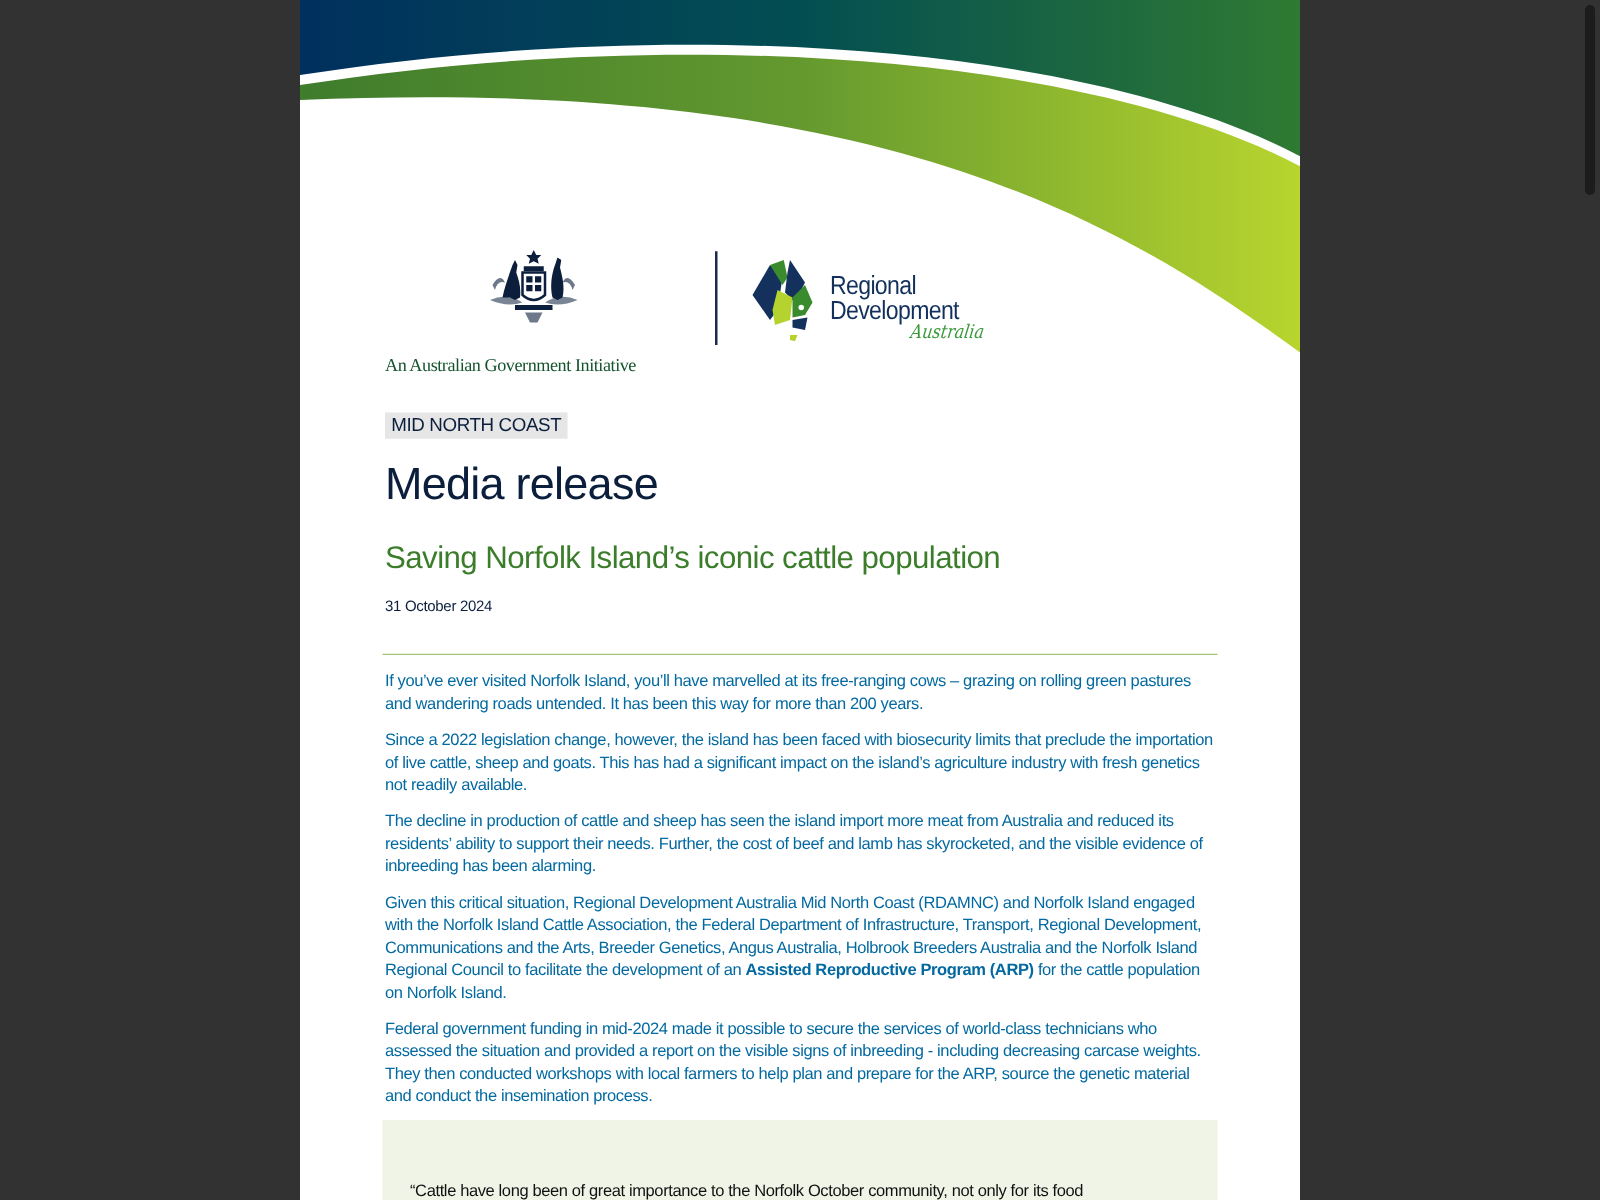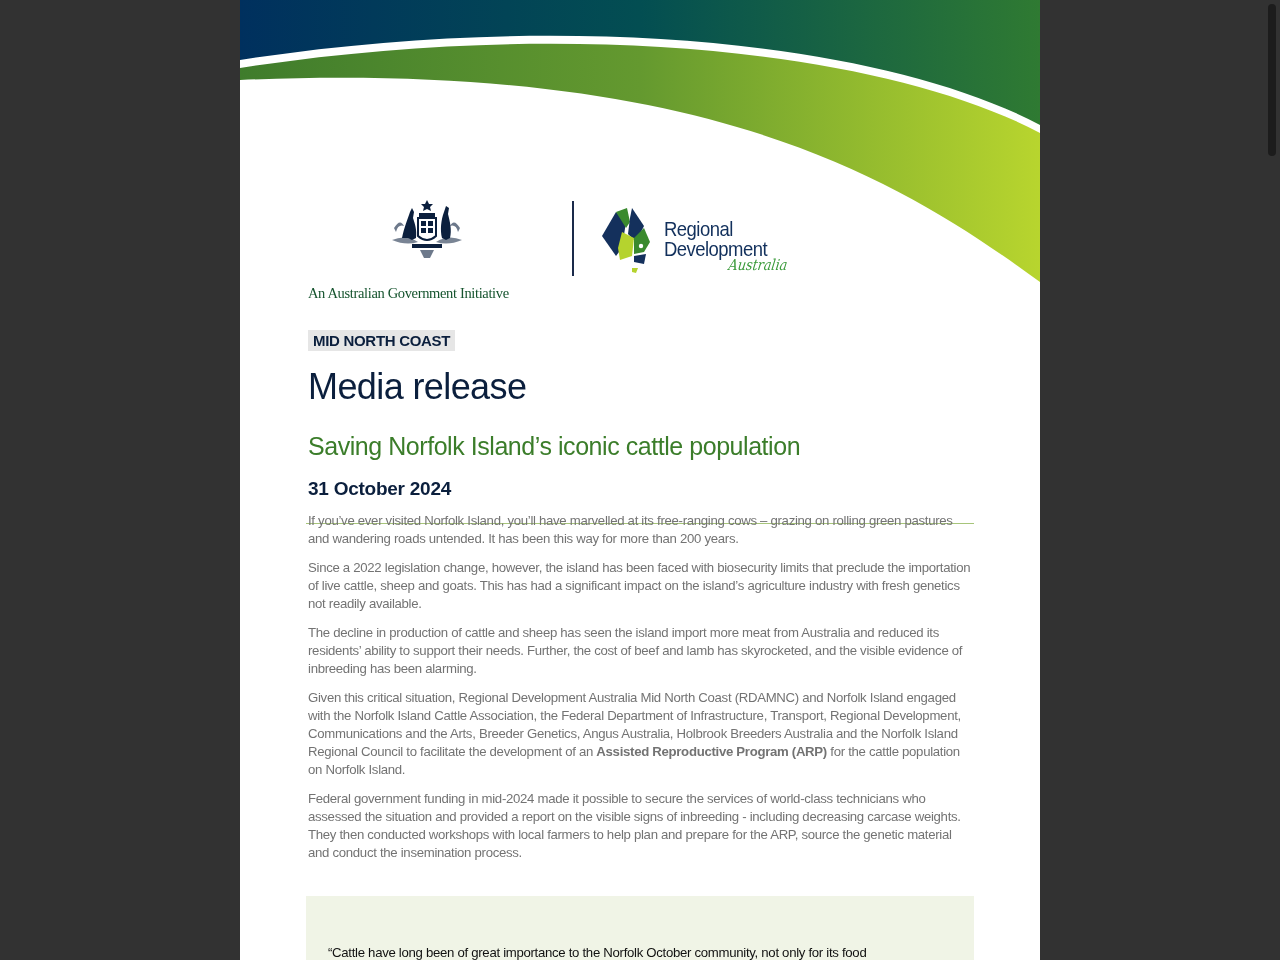--- a/index.html
+++ b/index.html
@@ -42,40 +42,40 @@
     .rda-line3 {
       position: absolute; left: 130px; top: 48px; color: #3a9a3a;
       font-family: "DejaVu Serif", serif; font-style: italic; font-size: 15px;
       white-space: nowrap; transform: skewX(-8deg) scaleX(0.85); transform-origin: left top;
     }
 
     
     .content { position: absolute; left: 68px; top: 0; width: 666px; }
     .region-tag {
       position: absolute; left: 0; top: 330px;
-      background: #e6e6e6; color: #0b1f3d; font-weight: bold;
+      background: #e6e6e6; color: #0b1f3d; font-weight: normal;
       font-size: 15px; padding: 2px 5px 2px 5px; letter-spacing: -0.3px;
     }
     .title {
       position: absolute; left: 0; top: 366px; margin: 0;
       font-size: 36px; font-weight: normal; color: #0b1f3d; letter-spacing: -0.6px;
     }
     .subtitle {
       position: absolute; left: 0; top: 432px; margin: 0;
       font-size: 25px; font-weight: normal; color: #3b7d2a; letter-spacing: -0.45px;
       white-space: nowrap;
     }
     .date {
       position: absolute; left: 0; top: 478px;
-      font-size: 19px; font-weight: bold; color: #0b1f3d; letter-spacing: -0.25px;
+      font-size: 12px; font-weight: normal; color: #0b1f3d; letter-spacing: -0.25px;
     }
     .rule { position: absolute; left: -2px; top: 523px; width: 668px; height: 1px; background: #a7c57a; }
     .body-text {
-      position: absolute; left: 0; top: 512px; width: 666px;
-      font-size: 13.2px; line-height: 18px; color: #737373; letter-spacing: -0.3px;
+      position: absolute; left: 0; top: 536px; width: 666px;
+      font-size: 13.2px; line-height: 18px; color: #0369a1; letter-spacing: -0.3px;
     }
     .body-text p { margin: 0 0 11px 0; }
     .body-text b { font-weight: bold; }
 
     .quote-box {
       position: absolute; left: -2px; top: 896px; width: 668px; height: 80px;
       background: #f0f4e6;
     }
     .quote-intro {
       position: absolute; left: 22px; top: 20px; font-size: 13.2px; color: #111;

